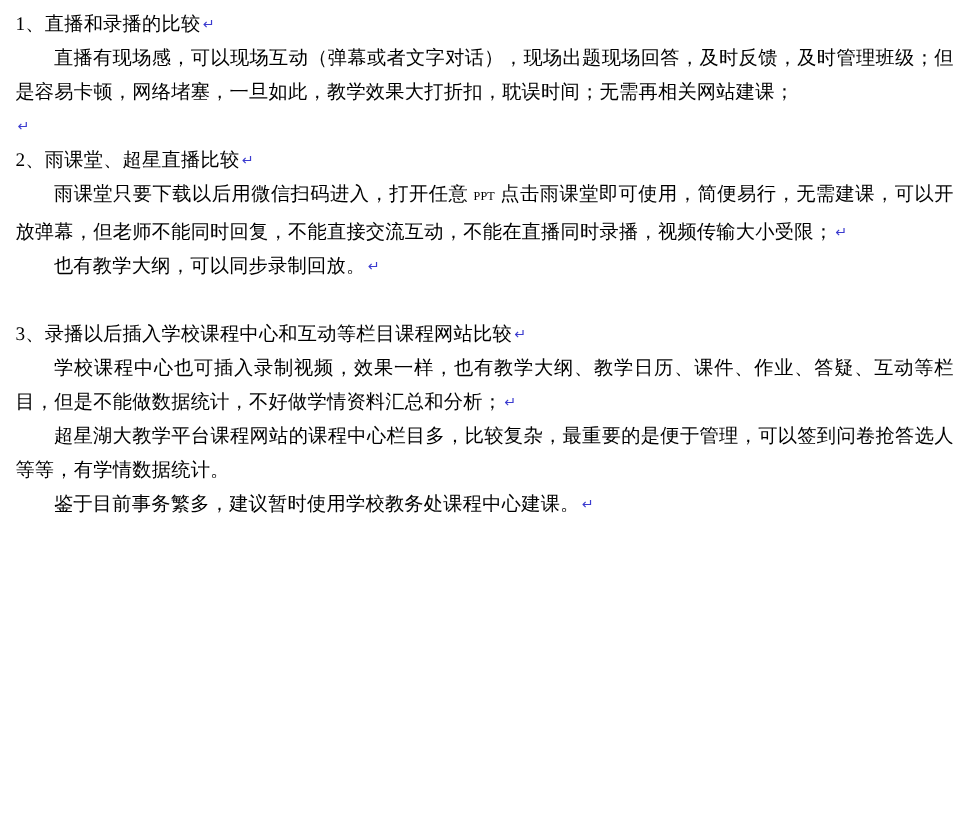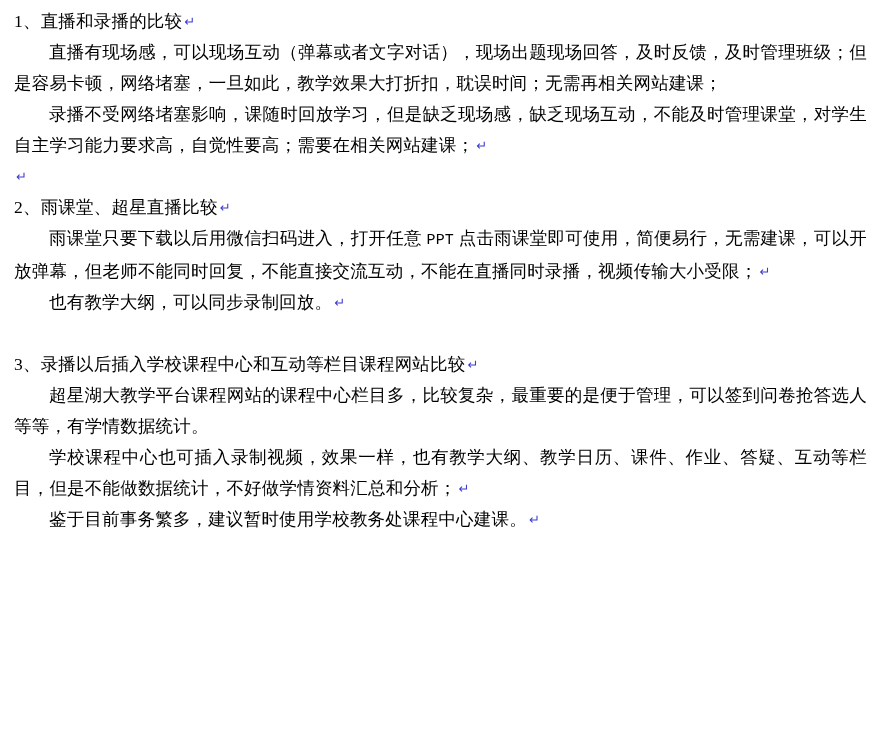--- a/index.html
+++ b/index.html
@@ -47,48 +47,47 @@
   }
   .pilcrow {
     color: #3b3bcf;
     font-family: "Liberation Sans", sans-serif;
     font-size: 13px;
     vertical-align: 1px;
     padding-left: 2px;
     letter-spacing: 0;
   }
   .latin {
-    font-family: Liberation Mono, monospace;
-    font-size: 15px;
+    font-family: Liberation Serif, serif;
+    font-size: 11px;
   }
 </style>
 </head>
 <body>
 
 <div class="page">
 
   <p class="para heading"><span>1、直播和录播的比较</span><span class="pilcrow">↵</span></p>
 
   <p class="para indent"><span>直播有现场感，可以现场互动（弹幕或者文字对话），现场出题现场回答，及时反馈，及时管理班级；但是容易卡顿，网络堵塞，一旦如此，教学效果大打折扣，耽误时间；无需<span class="u">再相关网站建课；</span></span></p>
 
-  <p class="para indent"><span>录播不受网络堵塞影响，课随时回放学习，但是缺乏现场感，缺乏现场互动，不能及时管理课堂，对学生自主学习能力要求高，自觉性要高；需要在相关网站建课；</span><span class="pilcrow">↵</span></p>
 
 
   <p class="para blank"><span class="pilcrow">↵</span></p>
 
   <p class="para heading"><span>2、<span class="u">雨课堂、超星直播</span>比较</span><span class="pilcrow">↵</span></p>
 
   <p class="para indent"><span>雨课堂只要下载以后用微信扫码进入，打开任意 <span class="latin">PPT</span> 点击雨课堂即可使用，简便易行，无需建课，可以开放弹幕，但老师不能同时回复，不能直接交流互动，不能在直播同时录播，视频传输大小受限；</span><span class="pilcrow">↵</span></p>
 
 
   <p class="para indent"><span><span class="u">也有教学大纲，</span>可以同步录制回放。</span><span class="pilcrow">↵</span></p>
 
   <p class="para blank"></p>
 
   <p class="para heading"><span>3、录播以后插入学校课程中心和<span class="u">互动等栏目</span>课程网站比较</span><span class="pilcrow">↵</span></p>
 
+  <p class="para indent"><span>学校课程中心也可插入录制视频，效果一样，也有教学大纲、教学日历、课件、作业、答疑、互动等栏目，但是不能做数据统计，不好做学情资料汇总和分析；</span><span class="pilcrow">↵</span></p>
+
   <p class="para indent"><span>超星湖大教学平台课程网站的课程中心栏目多，比较复杂，最重要的是便于管理，可以签到问卷抢答选人等等，有学情数据统计。</span></p>
-
-  <p class="para indent"><span>学校课程中心也可插入录制视频，效果一样，也有教学大纲、教学日历、课件、作业、答疑、互动等栏目，但是不能做数据统计，不好做学情资料汇总和分析；</span><span class="pilcrow">↵</span></p>
 
   <p class="para indent"><span>鉴于目前事务繁多，建议暂时使用学校教务处课程中心建课。</span><span class="pilcrow">↵</span></p>
 
 </div>
 
 </body></html>

